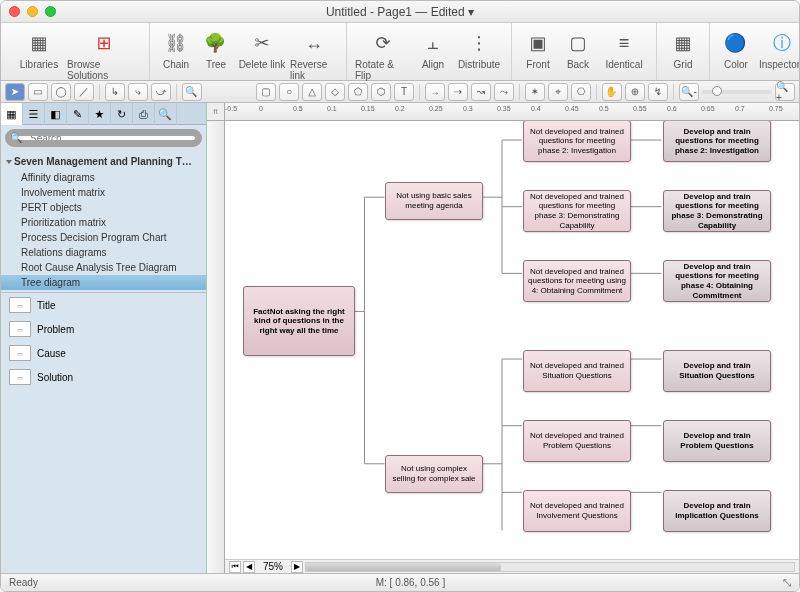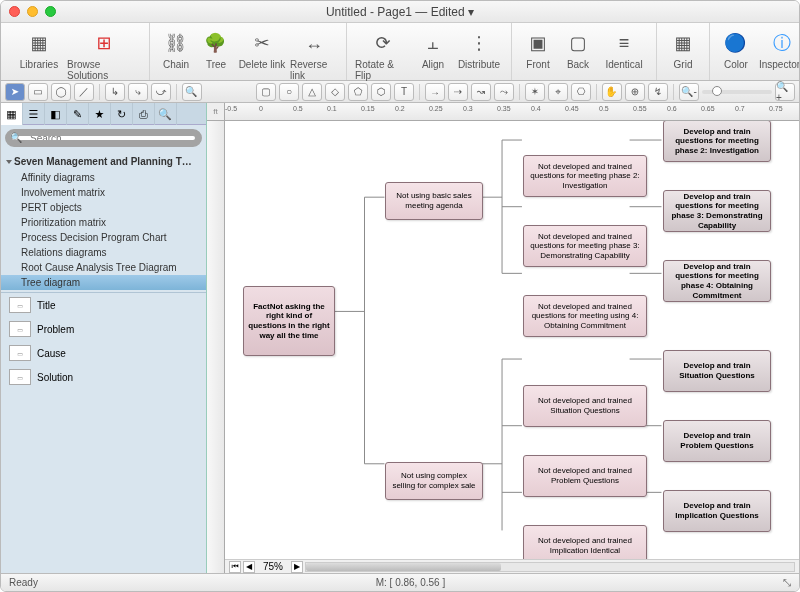--- a/index.html
+++ b/index.html
@@ -46,23 +46,23 @@
   .ruler-tick { position:absolute; top:2px; font-size:7px;}
   .canvas { position:absolute; top:18px; left:18px; right:0; bottom:14px; background:#fff; overflow:hidden;}
   .scrollbar-h { position:absolute; bottom:0; left:18px; right:0; height:14px; background:#f0f0f0; border-top:1px solid #ccc; display:flex; align-items:center; font-size:9px; gap:2px; padding:0 4px;}
   .sb-btn { width:12px; height:12px; background:#fff; border:1px solid #bbb; display:flex; align-items:center; justify-content:center; font-size:8px;}
   .sb-zoom { padding:0 6px; font-size:10px;text-align:right;}
   .sb-track { flex:1; height:10px; background:#e8e8e8; border:1px solid #ccc; position:relative;}
   .sb-thumb { position:absolute; left:0; width:40%; height:100%; background:linear-gradient(#ddd,#bbb); border-radius:2px;}
   .status { height:18px; background:linear-gradient(#f7f7f7,#e6e6e6); border-top:1px solid #bbb; display:flex; align-items:center; font-size:10px; color:#555; padding:0 8px;}
   .status-center { flex:1; text-align:center;}
   .node { position:absolute; border:1px solid #8a7078; border-radius:3px; font-size:8px; text-align:center; display:flex; align-items:center; justify-content:center; padding:4px; line-height:1.2; box-shadow: 1px 1px 2px rgba(0,0,0,0.15);}
-  .node.root { background:linear-gradient(#f0dde2,#dcc2c9); width:92px; height:70px; font-weight:bold;}
+  .node.root { background:linear-gradient(#f0dde2,#dcc2c9); width:112px; height:70px; font-weight:bold;}
   .node.mid { background:linear-gradient(#f5e4e8,#e6cdd3); width:98px; height:38px;}
-  .node.leaf1 { background:linear-gradient(#f5e4e8,#e6cdd3); width:124px; height:42px;margin-top:35px;}
+  .node.leaf1 { background:linear-gradient(#f5e4e8,#e6cdd3); width:108px; height:42px;}
   .node.leaf2 { background:linear-gradient(#ece5e7,#d0c6c9); width:108px; height:42px; font-weight:bold;text-align:center;}
   svg.connectors { position:absolute; top:0; left:0; width:100%; height:100%; pointer-events:none;}
   svg.connectors line { stroke:#888; stroke-width:1;}
   .disclosure { display:inline-block; width:0; height:0; border-left:4px solid #666; border-top:3px solid transparent; border-bottom:3px solid transparent; transform:rotate(90deg); margin-right:3px;}
 </style>
 </head>
 <body>
 
 <div class="titlebar">
   <div class="tl-buttons">
@@ -284,28 +284,28 @@
 
         <line x1="406" y1="20" x2="438" y2="20"></line>
         <line x1="406" y1="90" x2="438" y2="90"></line>
         <line x1="406" y1="160" x2="438" y2="160"></line>
         <line x1="406" y1="250" x2="438" y2="250"></line>
         <line x1="406" y1="320" x2="438" y2="320"></line>
         <line x1="406" y1="390" x2="438" y2="390"></line>
       </svg>
       <div class="node root" style="left:18px; top:165px">FactNot asking the right kind of questions in the right way all the time</div>
       <div class="node mid" style="left:160px; top:61px">Not using basic sales meeting agenda</div>
-      <div class="node mid" style="left:160px; top:341px">Not using complex selling for complex sale</div>
+      <div class="node mid" style="left:160px; top:334px">Not using complex selling for complex sale</div>
 
       <div class="node leaf1" style="left:298px; top:-1px">Not developed and trained questions for meeting phase 2: Investigation</div>
       <div class="node leaf1" style="left:298px; top:69px">Not developed and trained questions for meeting phase 3: Demonstrating Capability</div>
       <div class="node leaf1" style="left:298px; top:139px">Not developed and trained questions for meeting using 4: Obtaining Commitment</div>
       <div class="node leaf1" style="left:298px; top:229px">Not developed and trained Situation Questions</div>
       <div class="node leaf1" style="left:298px; top:299px">Not developed and trained Problem Questions</div>
-      <div class="node leaf1" style="left:298px; top:369px">Not developed and trained Implication Identical</div>
+      <div class="node leaf1" style="left:298px; top:369px">Not developed and trained Involvement Questions</div>
 
       <div class="node leaf2" style="left:438px; top:-1px">Develop and train questions for meeting phase 2: Investigation</div>
       <div class="node leaf2" style="left:438px; top:69px">Develop and train questions for meeting phase 3: Demonstrating Capability</div>
       <div class="node leaf2" style="left:438px; top:139px">Develop and train questions for meeting phase 4: Obtaining Commitment</div>
       <div class="node leaf2" style="left:438px; top:229px">Develop and train Situation Questions</div>
       <div class="node leaf2" style="left:438px; top:299px">Develop and train Problem Questions</div>
       <div class="node leaf2" style="left:438px; top:369px">Develop and train Implication Questions</div>
     </div>
     <div class="scrollbar-h">
       <div class="sb-btn">⏮</div>

